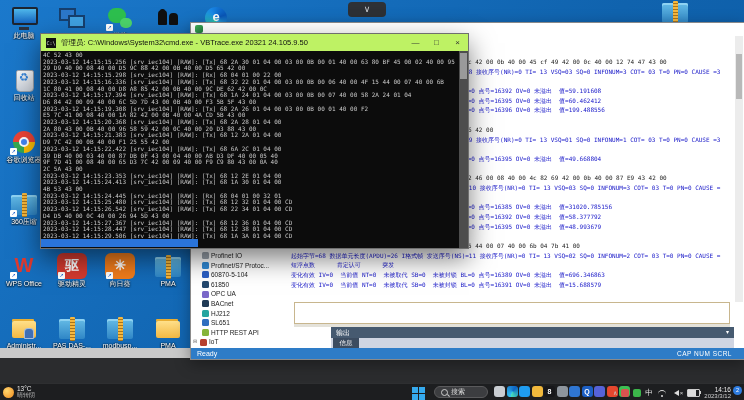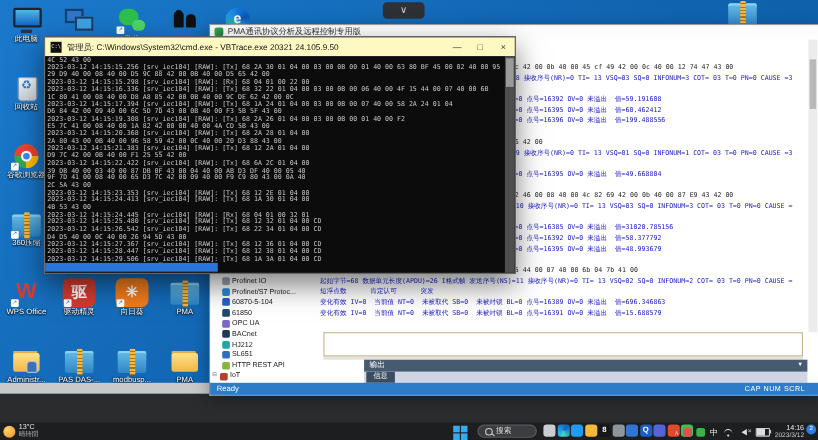--- a/index.html
+++ b/index.html
@@ -90,21 +90,21 @@
     font-size:6.5px;line-height:10px;text-align:center;}
   #pma-status{position:absolute;left:0;right:0;bottom:0;height:11px;background:#2e7cc7;color:#fff;
     font-size:7px;line-height:11px;}
   #status-ready{padding-left:6px;}
   #status-locks{position:absolute;right:12px;top:0;letter-spacing:.5px;font-size:6.5px;}
   #pma-scroll{position:absolute;right:1px;top:13px;width:8px;height:266px;background:#ececec;}
   #pma-thumb{position:absolute;top:18px;left:1px;width:6px;height:45px;background:#b8b8b8;}
   
   #cmd{left:40px;top:33px;width:427px;height:214px;background:#0c0c0c;border:1px solid #6f6f6f;
     box-shadow:0 10px 24px rgba(0,0,0,.5);}
-  #cmd-title{position:absolute;left:0;top:0;right:0;height:17px;background:#fef9c3;display:flex;align-items:center;}
+  #cmd-title{position:absolute;left:0;top:0;right:0;height:17px;background:#bef264;display:flex;align-items:center;}
   #cmd-icon{width:10px;height:10px;background:#111;margin-left:5px;color:#ddd;font-size:5px;line-height:10px;
     text-align:center;flex:none;font-family:"DejaVu Sans Mono",monospace;}
   #cmd-title-text{font-size:7.5px;color:#111;margin-left:5px;white-space:nowrap;overflow:hidden;flex:1;}
   .cmd-ctl{width:21px;text-align:center;font-size:8px;color:#333;flex:none;line-height:17px;}
   #cmd-body{position:absolute;left:0;top:17px;right:9px;bottom:0;overflow:hidden;padding:1px 0 0 2px;}
   .cline{font-family:"DejaVu Sans Mono",monospace;font-size:6px;line-height:6.7px;color:#c9c9c9;white-space:pre;}
   #cmd-sel{position:absolute;left:0;bottom:1px;width:157px;height:8px;background:#2a74da;}
   #cmd-scroll{position:absolute;right:0;top:17px;bottom:0;width:9px;background:#4d4d4d;}
   #cmd-thumb{position:absolute;left:1px;top:2px;width:7px;height:26px;background:#9a9a9a;}
   
@@ -303,21 +303,20 @@
 
 <div id="capture-widget" class="abs">∨</div>
 <div id="tr-zip" class="abs dcell g-zip">
     <div class="dico"></div>
   </div>
 
 <div id="strip-gray" class="abs"></div>
 <div id="strip-dark" class="abs"></div>
 
 <div id="pma" class="abs">
-  <div id="pma-title">PMA通讯协议分析及远程控制专用版</div>
   <div id="pma-icon"></div>
 
   <div id="pma-editor">
       <div class="eline hex">03 00 0B 00 01 40 00 63 80 BF 45 00 02 40 00 95 6c 42 00 0b 40 00 45 cf 49 42 00 0c 40 00 12 74 47 43 00</div>
       <div class="eline ana">起始字节=68 数据单元长度(APDU)=26 I格式帧 发送序号(NS)=8 接收序号(NR)=0 TI= 13 VSQ=03 SQ=0 INFONUM=3 COT= 03 T=0 PN=0 CAUSE =3</div>
       <div class="eline ana">短浮点数      肯定认可      突发</div>
       <div class="eline ana">变化有效 IV=0  当前值 NT=0  未被取代 SB=0  未被封锁 BL=0 点号=16392 OV=0 未溢出  值=59.191608</div>
       <div class="eline ana">变化有效 IV=0  当前值 NT=0  未被取代 SB=0  未被封锁 BL=0 点号=16395 OV=0 未溢出  值=60.462412</div>
       <div class="eline ana">变化有效 IV=0  当前值 NT=0  未被取代 SB=0  未被封锁 BL=0 点号=16396 OV=0 未溢出  值=199.488556</div>
       <div class="eline"></div>

